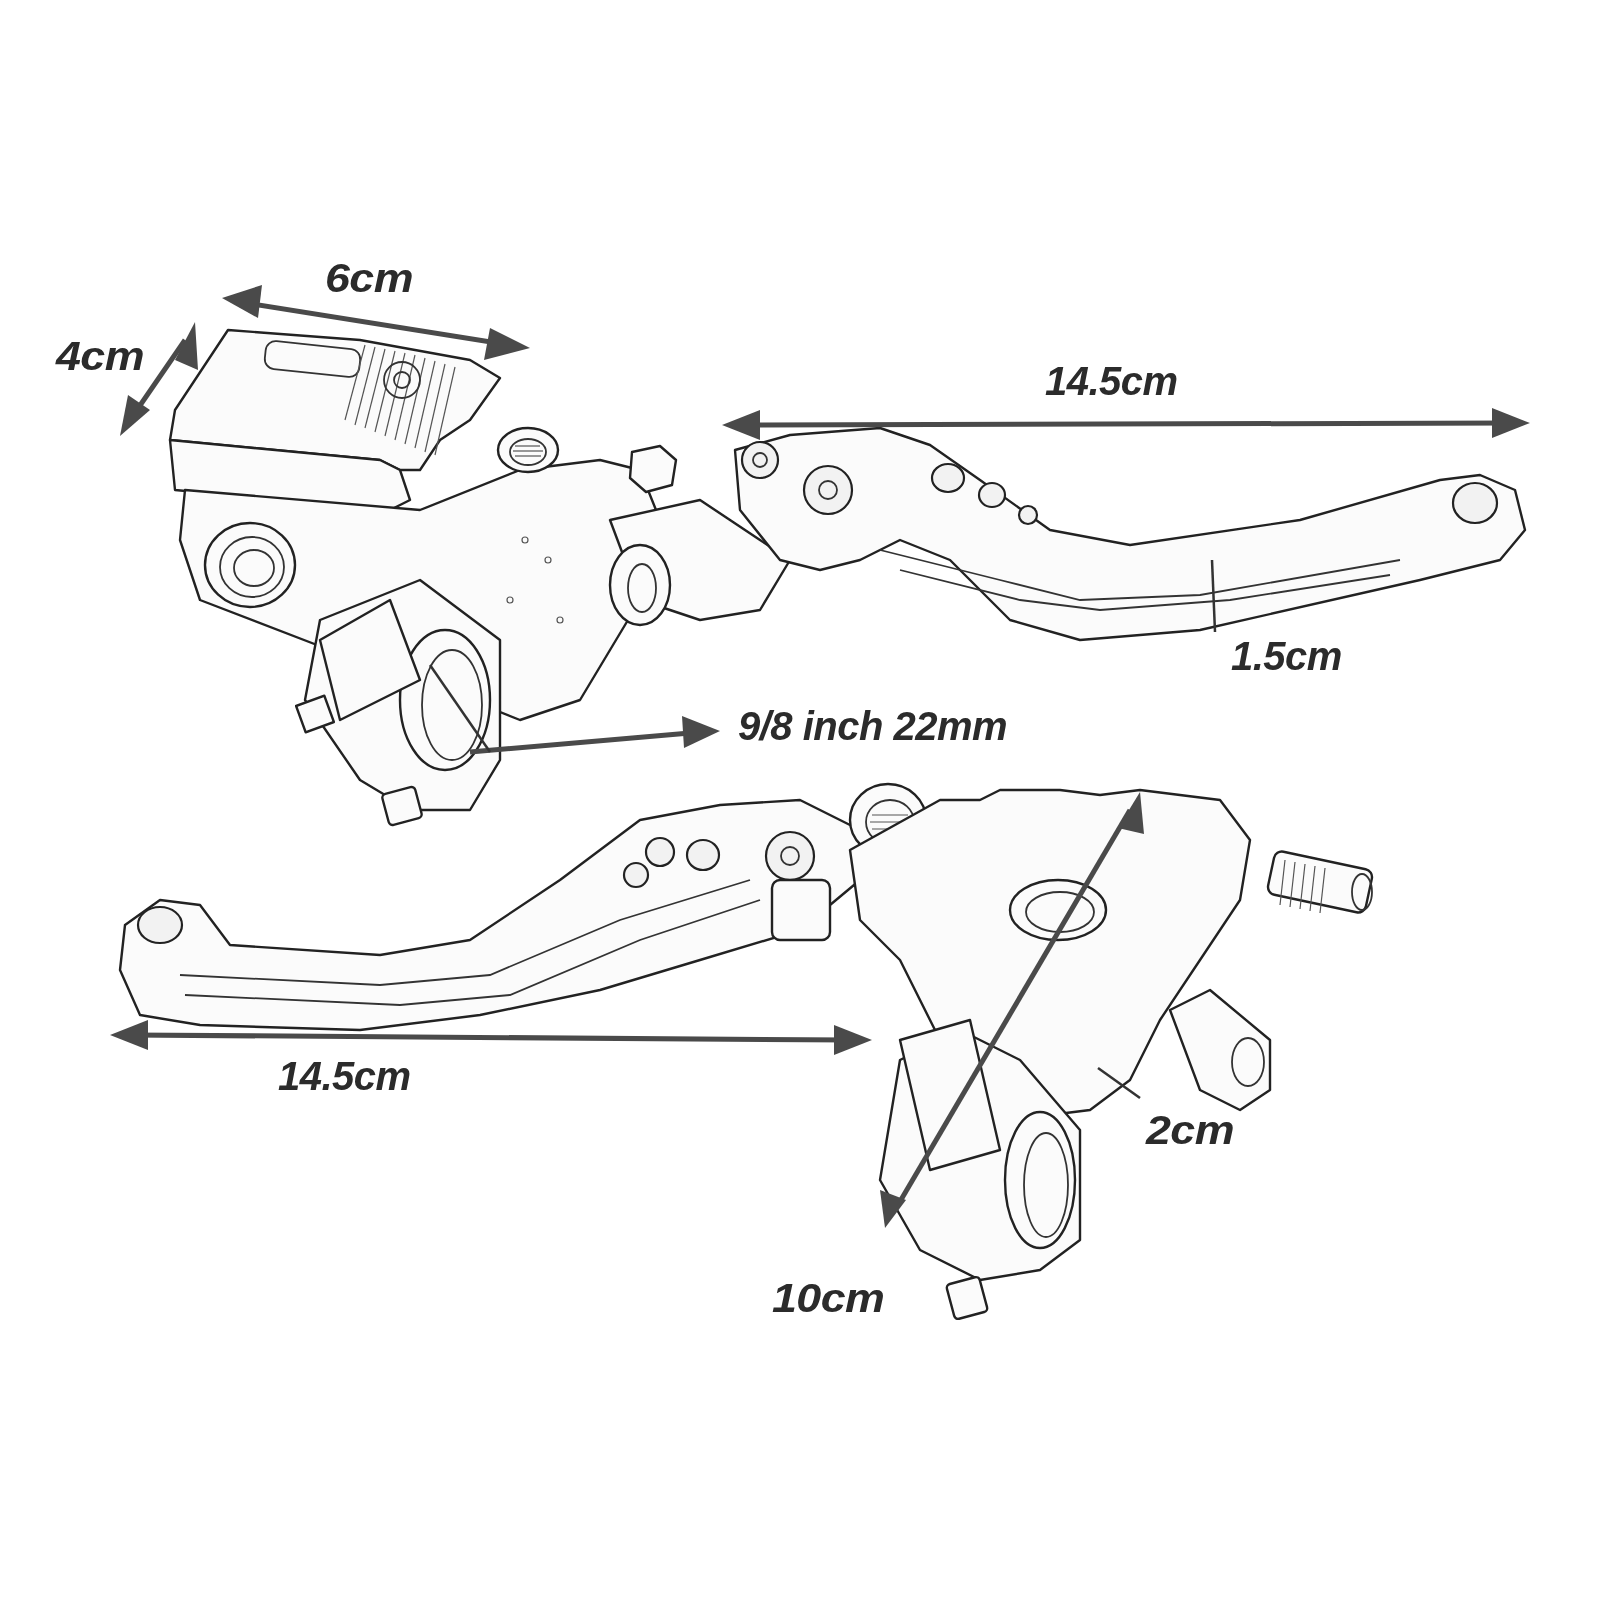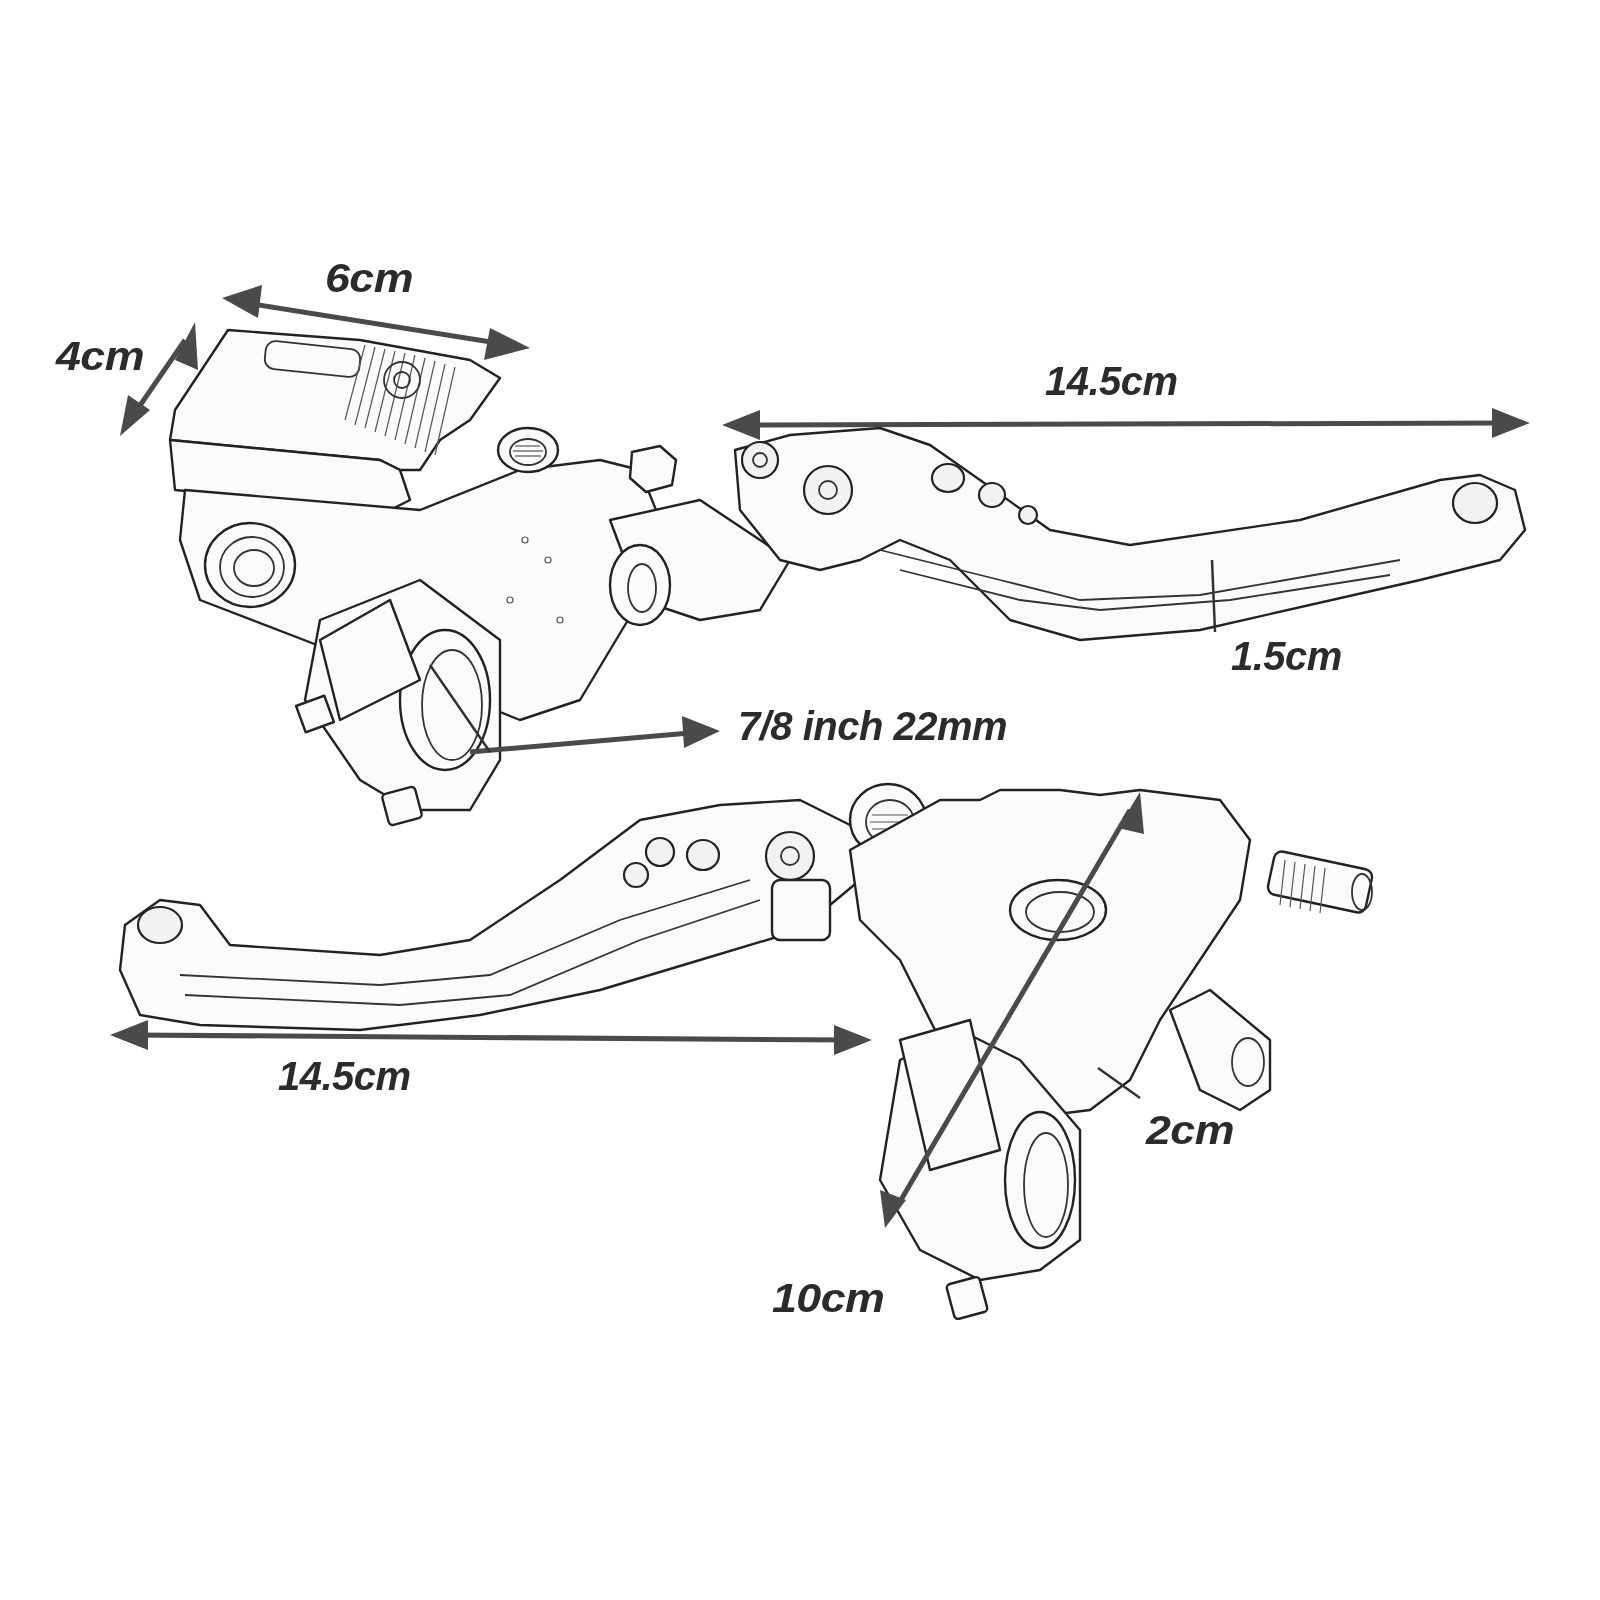--- a/index.html
+++ b/index.html
@@ -183,17 +183,17 @@
     <polygon class="head" points="1140,792 1118,828 1144,834"></polygon>
     <polygon class="head" points="885,1228 880,1190 906,1200"></polygon>
   </g>
 </svg>
 
 
 <div class="dim-label wide" style="left:325px; top:258px;">6cm</div>
 <div class="dim-label wide" style="left:56px; top:336px;">4cm</div>
 <div class="dim-label" style="left:1045px; top:361px;">14.5cm</div>
 <div class="dim-label" style="left:1198px; top:636px;margin-left:33px;">1.5cm</div>
-<div class="dim-label" style="left:738px; top:706px;">7/8 inch 22mm</div>
+<div class="dim-label" style="left:738px; top:706px;">9/8 inch 22mm</div>
 <div class="dim-label" style="left:278px; top:1056px;">14.5cm</div>
 <div class="dim-label wide" style="left:1146px; top:1110px;">2cm</div>
 <div class="dim-label wide" style="left:772px; top:1278px;">10cm</div>
 </div>
 
 </body></html>

